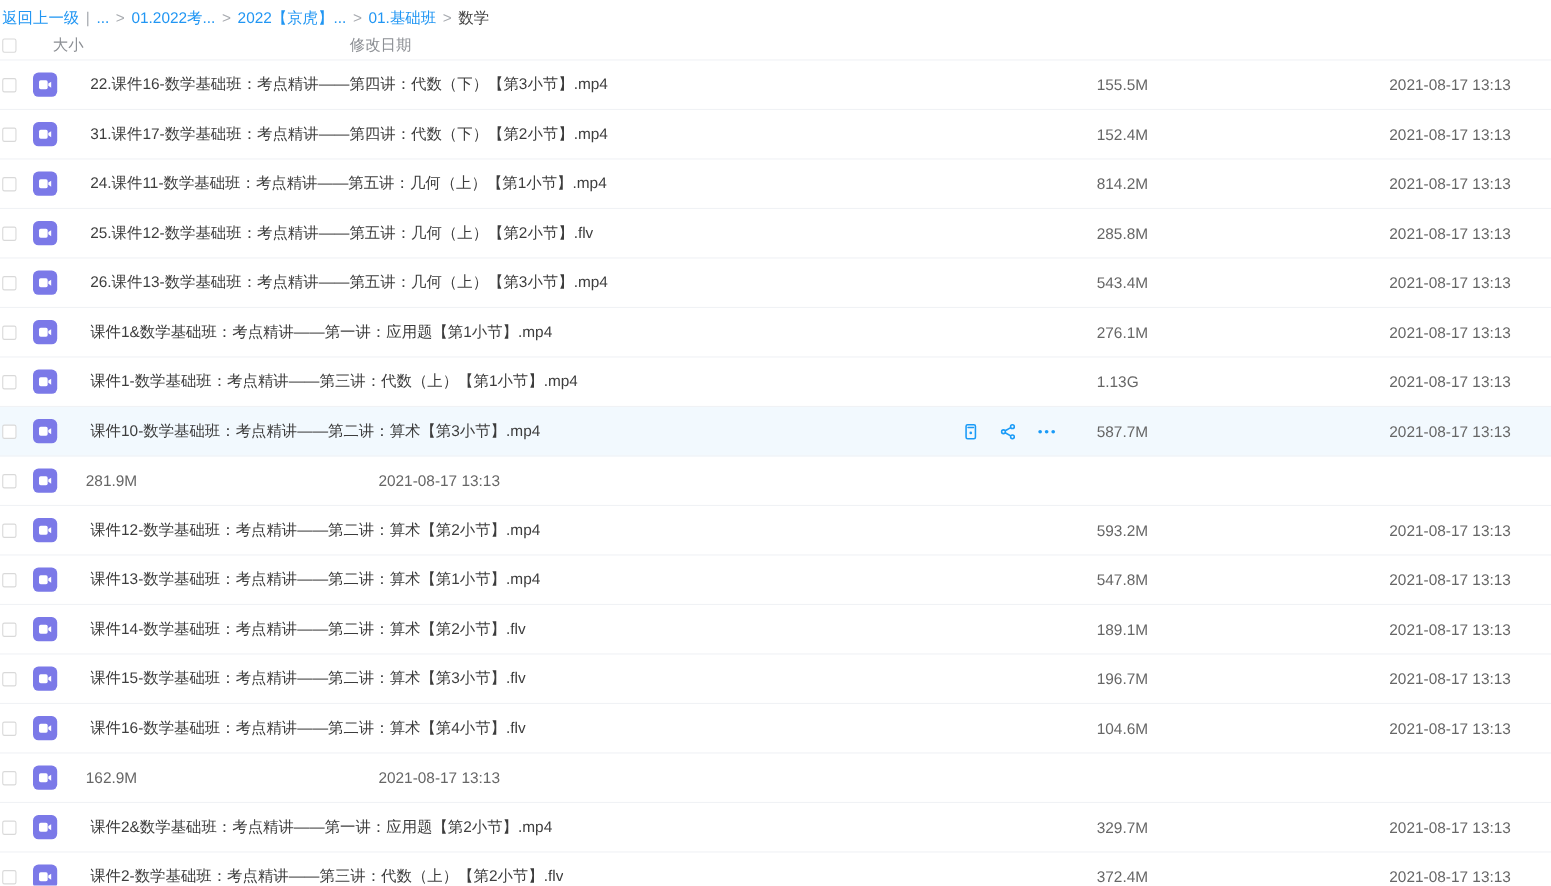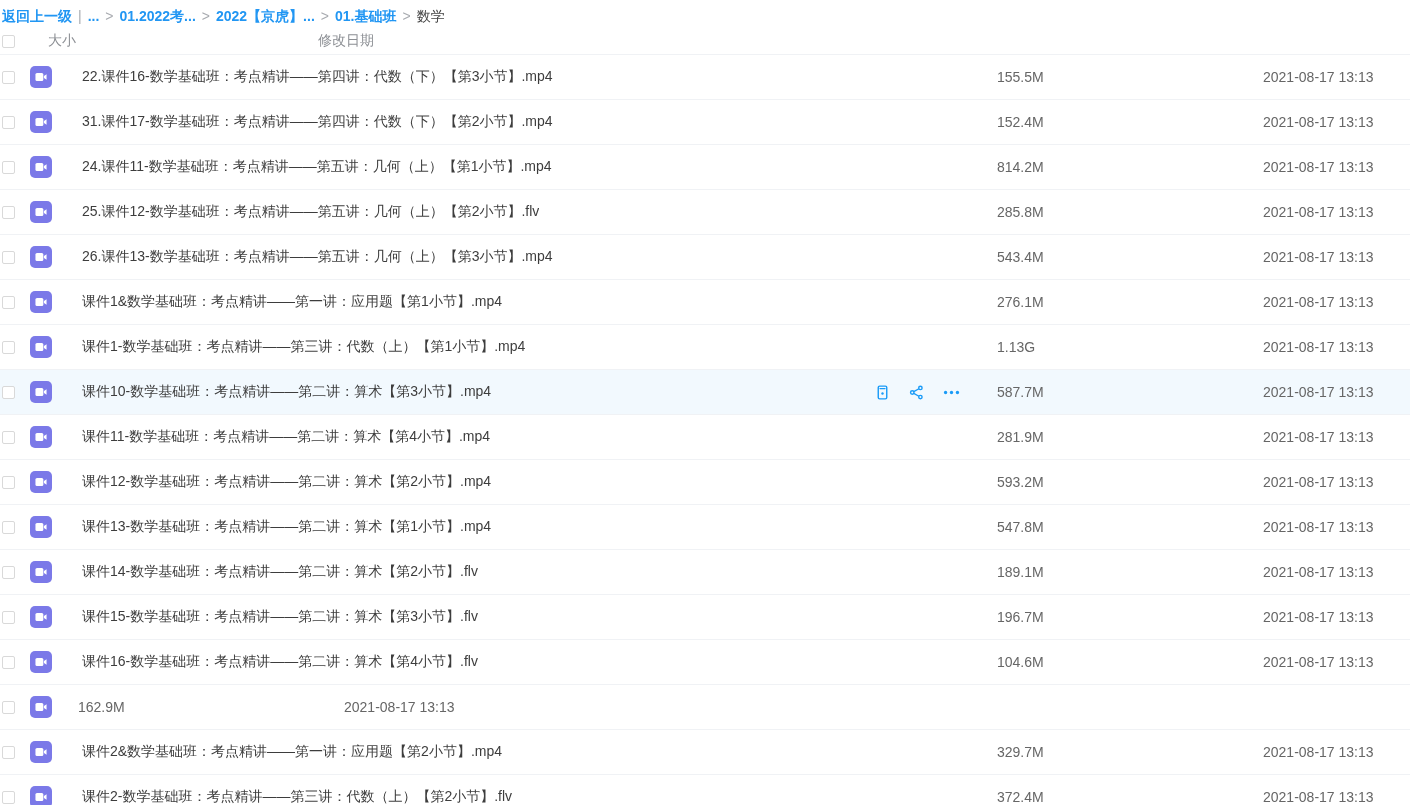--- a/index.html
+++ b/index.html
@@ -13,21 +13,21 @@
     --header-gray:#8c8f94;
     --sep-gray:#a8abb0;
   }
   *{box-sizing:border-box;margin:0;padding:0;}
   html,body{width:1410px;height:805px;overflow:hidden;background:#ffffff;
     font-family:"Liberation Sans","DejaVu Sans",sans-serif;font-size:14px;}
   .page{width:1410px;height:805px;overflow:hidden;}
 
   
   .breadcrumb{height:28px;padding:8px 0 0 2px;white-space:nowrap;}
-  .bc-link{color:var(--link-blue);text-decoration:none;cursor:pointer;font-weight:bold;}
+  .bc-link{color:var(--link-blue);text-decoration:none;cursor:pointer;}
   .bc-sep{color:var(--sep-gray);margin:0 6px;}
   .bc-current{color:#444444;margin-top:28px;}
 
   
   .thead{height:27px;display:flex;align-items:center;color:var(--header-gray);
     border-bottom:1px solid var(--border-gray);}
   .cell-check{width:28px;flex:0 0 28px;display:flex;align-items:center;padding-left:2px;}
   .checkbox{width:13px;height:13px;border:1px solid #d9d9d9;border-radius:2px;background:#fff;display:inline-block;cursor:pointer;}
   .th-name{flex:1;display:flex;align-items:center;cursor:pointer;}
   .sort-arrow{color:var(--link-blue);margin-left:6px;font-weight:bold;}
@@ -254,23 +254,20 @@
       <span class="checkbox"></span>
     </span>
     <span class="cell-icon">
       <span class="file-icon">
         <svg viewBox="0 0 24 24" width="14" height="14" aria-hidden="true">
           <rect x="2.5" y="5" width="13.5" height="14" rx="2.6" fill="#ffffff"></rect>
           <path d="M17 10.2 L21.5 7.3 V16.7 L17 13.8 Z" fill="#ffffff"></path>
         </svg>
       </span>
     </span>
-    <span class="cell-name">
-      <span class="fname">课件11-数学基础班：考点精讲——第二讲：算术【第4小节】.mp4</span>
-    </span>
 
     <span class="cell-size">281.9M</span>
     <span class="cell-date">2021-08-17 13:13</span>
   </div>
 
   <div class="row">
     <span class="cell-check">
       <span class="checkbox"></span>
     </span>
     <span class="cell-icon">

